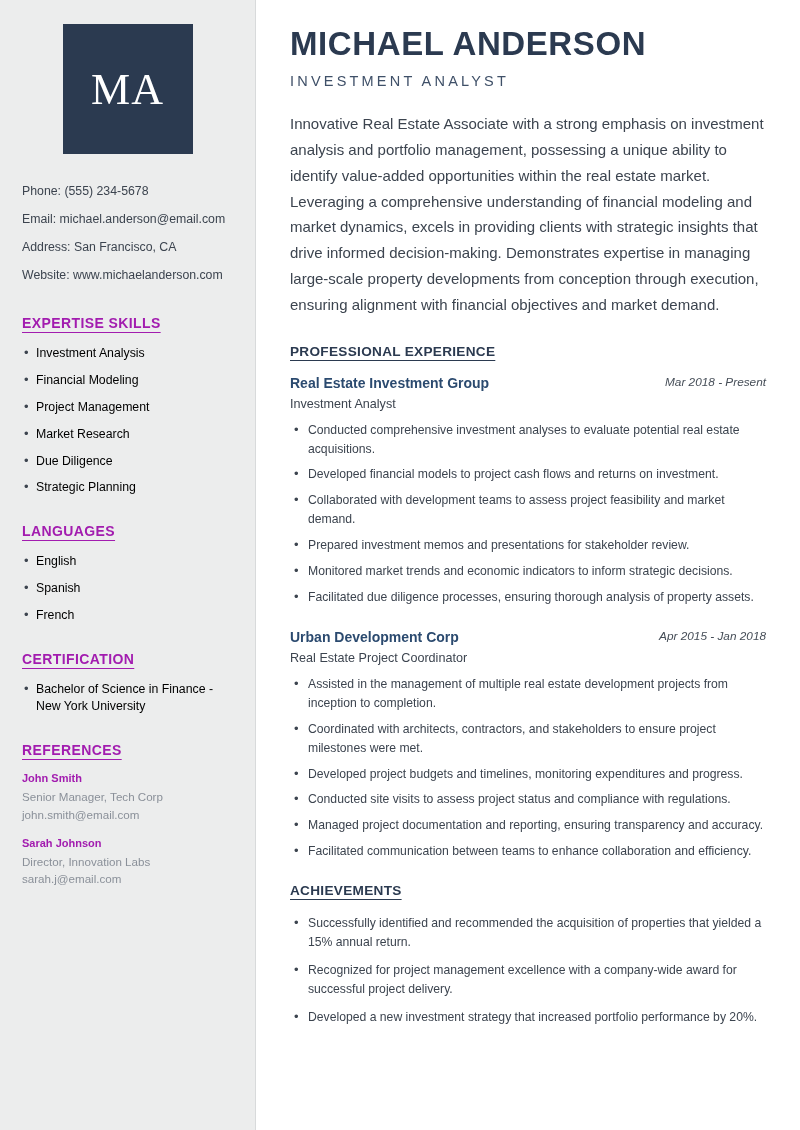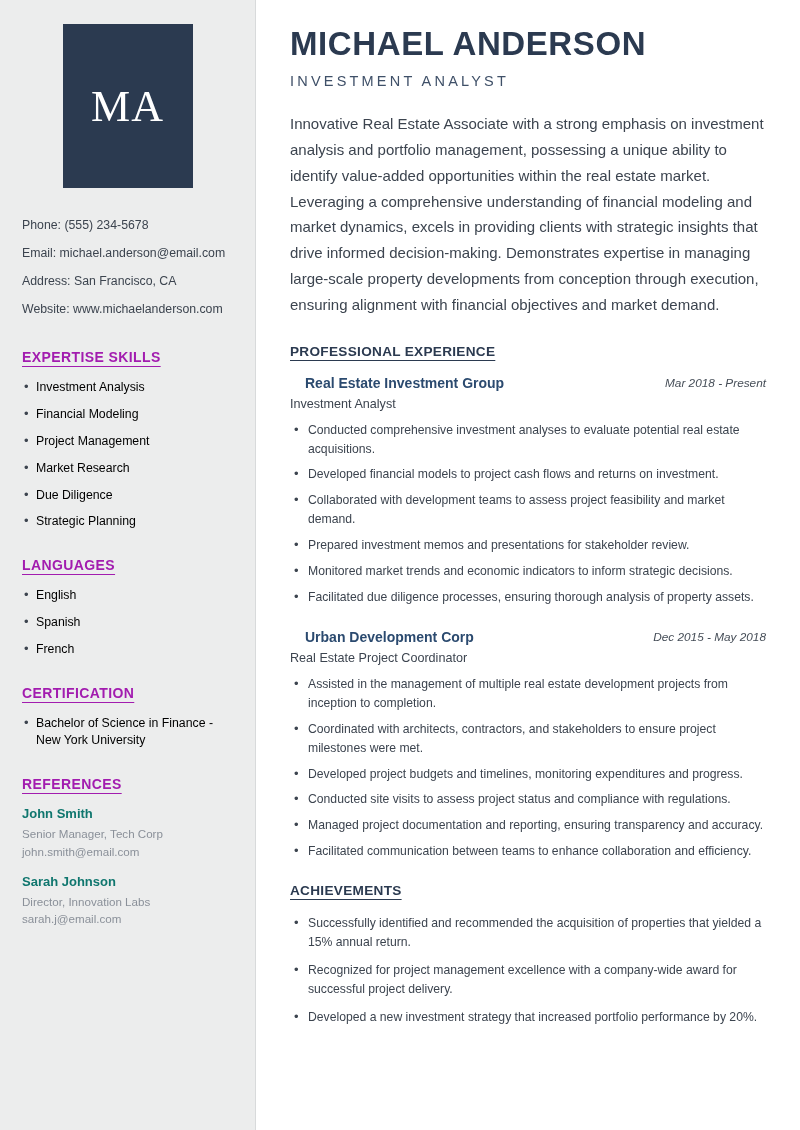--- a/index.html
+++ b/index.html
@@ -25,21 +25,21 @@
     border-right: 1px solid #d8dadb;
   }
   .avatar-wrap {
     display: flex;
     justify-content: center;
     margin-top: 0px;
     margin-bottom: 28px;
   }
   .avatar {
     width: 130px;
-    height: 164px;
+    height: 130px;
     background: #2b3a50;
     color: #ffffff;
     display: flex;
     align-items: center;
     justify-content: center;
     font-size: 44px;
     letter-spacing: 1px;
     font-weight: 400;
     font-family: "Liberation Serif", serif;
   }
@@ -74,23 +74,23 @@
   ul.bullets li:before {
     content: "\2022";
     position: absolute;
     left: 2px;
     top: -1px;
     color: #3c444f;
     font-size: 13px;
   }
   .ref-item { margin-bottom: 14px; }
   .ref-name {
-    font-size: 13px;
-    font-weight: bold;
-    color: #0f766e;
+    font-size: 11px;
+    font-weight: bold;
+    color: #a21caf;
     margin-bottom: 4px;
   }
   .ref-role, .ref-email {
     font-size: 11.6px;
     color: #8a9099;
     line-height: 1.5;
   }
   
   .main {
     flex: 1;
@@ -124,22 +124,21 @@
     color: #2b3a50;
     letter-spacing: 0.3px;
     text-decoration: underline;
     text-underline-offset: 4px;
     margin-bottom: 16px;
   }
   .job { margin-bottom: 22px; }
   .job-row {
     display: flex;
     justify-content: space-between;
-    align-items: center;
-    margin-left: 15px;
+    align-items: flex-start;
   }
   .job-company {
     font-size: 14px;
     font-weight: bold;
     color: #2b4a6f;
   }
   .job-dates {
     font-size: 11.8px;
     color: #454d57;
     font-style: italic;
@@ -257,21 +256,21 @@
         <li>Collaborated with development teams to assess project feasibility and market demand.</li>
         <li>Prepared investment memos and presentations for stakeholder review.</li>
         <li>Monitored market trends and economic indicators to inform strategic decisions.</li>
         <li>Facilitated due diligence processes, ensuring thorough analysis of property assets.</li>
       </ul>
     </section>
 
     <section class="job">
       <div class="job-row">
         <div class="job-company">Urban Development Corp</div>
-        <div class="job-dates">Dec 2015 - May 2018</div>
+        <div class="job-dates">Apr 2015 - Jan 2018</div>
       </div>
       <div class="job-title">Real Estate Project Coordinator</div>
       <ul class="duties">
         <li>Assisted in the management of multiple real estate development projects from inception to completion.</li>
         <li>Coordinated with architects, contractors, and stakeholders to ensure project milestones were met.</li>
         <li>Developed project budgets and timelines, monitoring expenditures and progress.</li>
         <li>Conducted site visits to assess project status and compliance with regulations.</li>
         <li>Managed project documentation and reporting, ensuring transparency and accuracy.</li>
         <li>Facilitated communication between teams to enhance collaboration and efficiency.</li>
       </ul>

